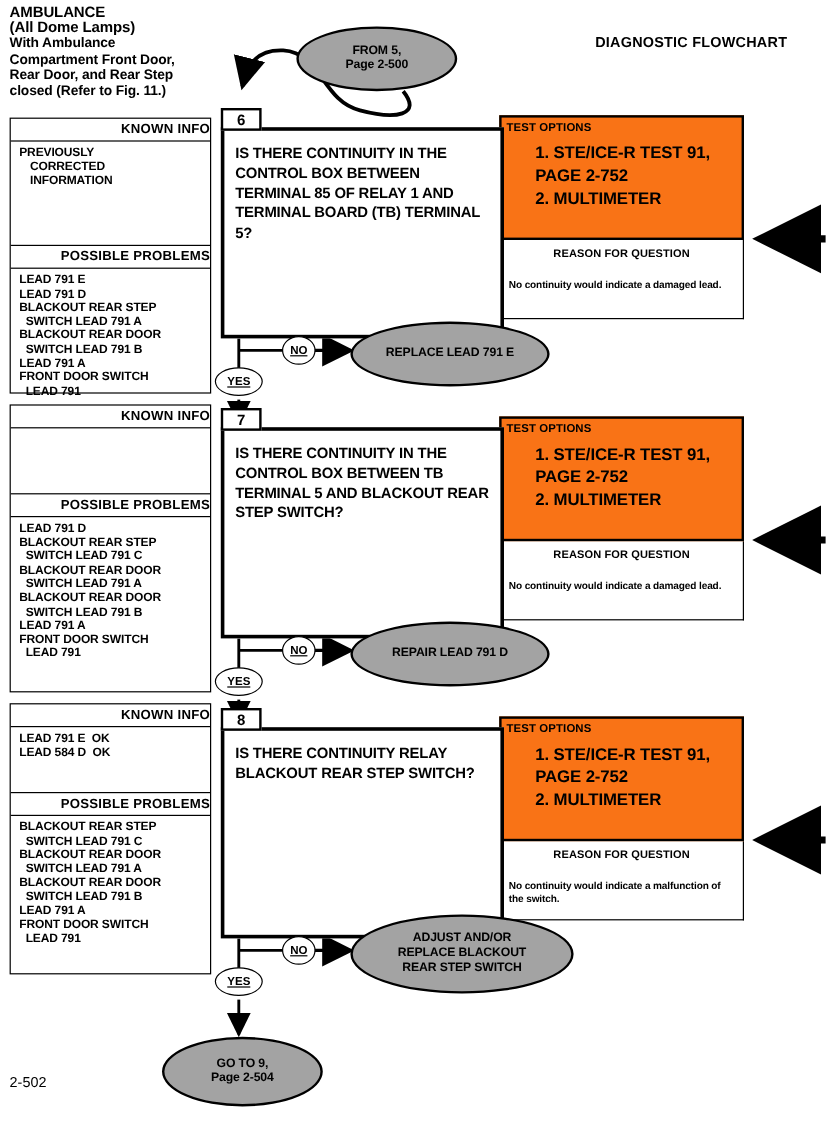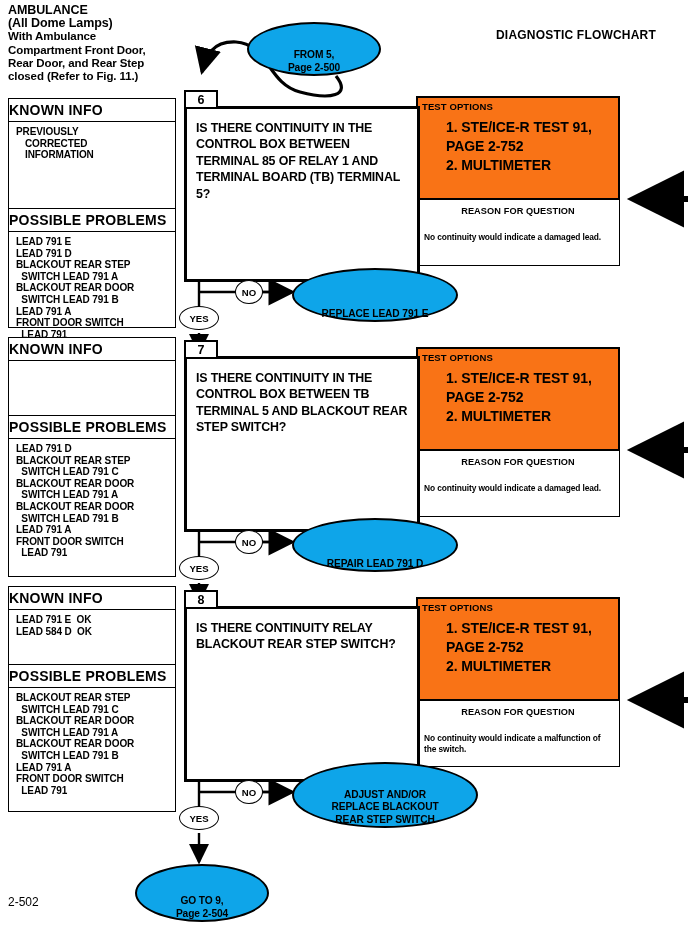--- a/index.html
+++ b/index.html
@@ -12,49 +12,49 @@
   .abs{position:absolute;}
 
   
   #doc-title{left:8px;top:4px;width:190px;font-weight:bold;font-size:11.5px;line-height:13.2px;letter-spacing:-0.1px;}
   #doc-title .l1{font-size:12.5px;}
   #chart-title{left:496px;top:28px;font-weight:bold;font-size:12px;letter-spacing:0.2px;white-space:nowrap;}
   #page-number{left:8px;top:895px;font-size:12px;}
 
   
   .info-panel{left:8px;width:168px;border:1.6px solid #000;box-sizing:border-box;background:#fff;}
-  .info-hdr{font-weight:bold;font-size:14px;text-align:left;padding:3px 0 3px;letter-spacing:.2px;border-bottom:1.6px solid #000;}
+  .info-hdr{font-weight:bold;font-size:11px;text-align:right;padding:3px 0 3px;letter-spacing:.2px;border-bottom:1.6px solid #000;}
   .info-body{font-size:10px;line-height:11.6px;padding:4px 0 4px 7px;font-weight:bold;letter-spacing:-0.1px;}
   .info-body .ln{white-space:pre;}
   .info-body .ind{padding-left:9px;}
   .info-sep{border-top:1.6px solid #000;}
 
   
   .qbox{left:184px;width:236px;border:3.4px solid #000;box-sizing:border-box;background:#fff;z-index:3;}
   .qtext{font-size:12.4px;font-weight:bold;line-height:16.4px;padding:11px 8px 0 9px;letter-spacing:-0.15px;}
   .steptab{left:184px;width:34px;height:19px;border:2px solid #000;box-sizing:border-box;background:#fff;
            font-size:12.5px;font-weight:bold;text-align:center;line-height:16px;z-index:4;}
 
   
   .tbox{left:416px;width:204px;box-sizing:border-box;background:#f97316;border:2.2px solid #000;z-index:2;}
   .tbox-hdr{font-size:9.5px;font-weight:bold;padding:3px 0 0 4px;letter-spacing:.1px;}
   .tbox-opts{font-size:14px;font-weight:bold;padding:6px 0 0 28px;line-height:19px;letter-spacing:-0.1px;}
   .rbox{left:416px;width:204px;box-sizing:border-box;background:#fff;border:1.4px solid #000;border-top:none;z-index:1;}
   .rbox-hdr{font-size:9.2px;font-weight:bold;text-align:center;padding:6px 0 4px;letter-spacing:.1px;}
   .rbox-txt{font-size:8.4px;font-weight:bold;line-height:10.6px;padding:0 6px 0 7px;letter-spacing:-0.1px;margin-top:12px;}
 
   
-  .ellipse{border:2.6px solid #000;border-radius:50%;box-sizing:border-box;background:#0ea5e9;
-           display:flex;align-items:flex-end;justify-content:center;text-align:center;
+  .ellipse{border:2.6px solid #000;border-radius:50%;box-sizing:border-box;background:#a3a3a3;
+           display:flex;align-items:center;justify-content:center;text-align:center;
            font-weight:bold;z-index:3;}
   .ellipse span{display:block;line-height:12.4px;font-size:10.2px;letter-spacing:-0.1px;}
 
   
   .pill{border:1.7px solid #000;border-radius:50%;box-sizing:border-box;background:#fff;
-        display:flex;align-items:center;justify-content:center;font-weight:bold;z-index:5;}
+        display:flex;align-items:center;justify-content:center;font-weight:bold;z-index:5;text-decoration:underline;}
   .pill.no{width:28px;height:24px;font-size:9.6px;}
   .pill.yes{width:40px;height:24px;font-size:9.6px;}
 
   svg.overlay{position:absolute;left:0;top:0;width:689px;height:941px;pointer-events:none;z-index:2;}
 </style>
 </head>
 <body>
 
 <div class="abs" id="doc-title">
   <div class="l1">AMBULANCE</div>

